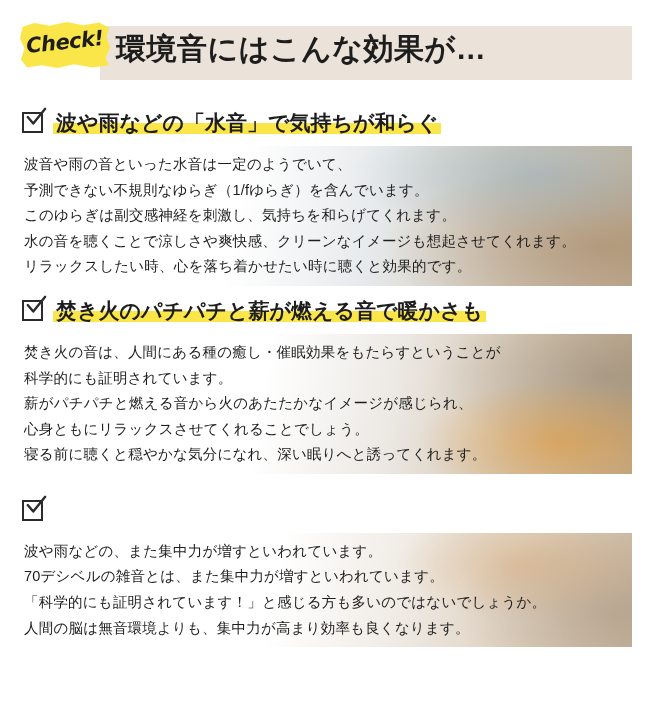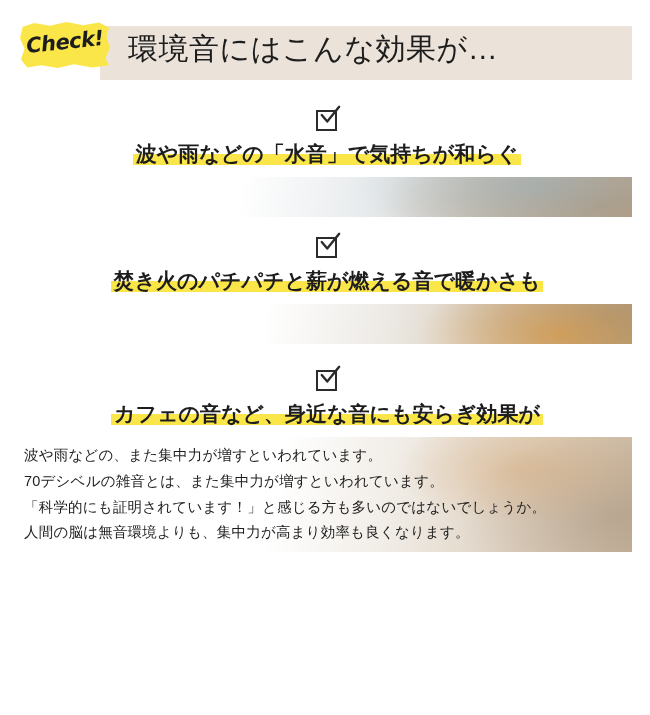--- a/index.html
+++ b/index.html
@@ -51,43 +51,42 @@
     font-size: 21px;
     font-weight: bold;
     font-style: italic;
     color: #1d1d1d;
     letter-spacing: -0.5px;
     transform: rotate(-6deg);
     font-family: "DejaVu Sans", sans-serif;
   }
   .header-title {
     position: absolute;
-    left: 128px;
+    left: 116px;
     top: 29px;
     z-index: 4;
     font-size: 30px;
-    font-weight: normal;
+    font-weight: bold;
     letter-spacing: 0.5px;
     color: #1d1d1d;
     white-space: nowrap;
   }
 
   
   .section {
     position: relative;
     margin: 0 18px;
   }
   .sec-head {
     display: flex;
     align-items: center;
     gap: 9px;
     position: relative;
     z-index: 3;
     padding-left: 4px;
-    flex-direction: column;
   }
   .check-icon {
     flex: 0 0 auto;
     width: 22px;
     height: 22px;
     position: relative;
     display: inline-block;
   }
   .check-icon .box {
     position: absolute;
@@ -161,21 +160,21 @@
       linear-gradient(100deg, #ffffff 0%, #ffffff 40%, rgba(232,228,222,0.8) 60%, rgba(205,188,165,0.85) 80%, rgba(182,158,124,0.9) 100%);
   }
   .bg-cafe {
     background:
       radial-gradient(ellipse 180px 80px at 82% 28%, rgba(214,170,120,0.5) 0%, rgba(214,170,120,0) 70%),
       radial-gradient(ellipse 220px 120px at 97% 70%, rgba(160,140,120,0.45) 0%, rgba(160,140,120,0) 72%),
       linear-gradient(100deg, #ffffff 0%, #ffffff 42%, rgba(236,230,222,0.8) 62%, rgba(216,200,180,0.85) 82%, rgba(196,176,150,0.9) 100%);
   }
 
   .s1 { margin-top: 18px; }
-  .s2 { margin-top: 20px; }
+  .s2 { margin-top: 12px; }
   .s3 { margin-top: 26px; }
 </style>
 </head>
 <body>
 
 <div class="header">
   <div class="header-band"></div>
   <div class="check-badge"></div>
   <div class="check-text">Check!</div>
   <div class="header-title">環境音にはこんな効果が…</div>
@@ -186,47 +185,60 @@
     <span class="check-icon">
       <span class="box"></span>
       <svg class="tick" viewBox="0 0 24 24" fill="none" aria-hidden="true">
         <path d="M3 11 L9 18 L22 2" stroke="#2b2b2b" stroke-width="2.6" stroke-linecap="round" stroke-linejoin="round"></path>
       </svg>
     </span>
     <span class="sec-title"><span class="hl"></span>波や雨などの「水音」で気持ちが和らぐ</span>
   </div>
   <div class="body-block">
     <div class="body-bg bg-water"></div>
+    <div class="body-lines">
+      <p>波音や雨の音といった水音は一定のようでいて、</p>
+      <p>予測できない不規則なゆらぎ（1/fゆらぎ）を含んでいます。</p>
+      <p>このゆらぎは副交感神経を刺激し、気持ちを和らげてくれます。</p>
+      <p>水の音を聴くことで涼しさや爽快感、クリーンなイメージも想起させてくれます。</p>
+      <p>リラックスしたい時、心を落ち着かせたい時に聴くと効果的です。</p>
+    </div>
   </div>
 </div>
 
 <div class="section s2">
   <div class="sec-head">
     <span class="check-icon">
       <span class="box"></span>
       <svg class="tick" viewBox="0 0 24 24" fill="none" aria-hidden="true">
         <path d="M3 11 L9 18 L22 2" stroke="#2b2b2b" stroke-width="2.6" stroke-linecap="round" stroke-linejoin="round"></path>
       </svg>
     </span>
     <span class="sec-title"><span class="hl"></span>焚き火のパチパチと薪が燃える音で暖かさも</span>
   </div>
   <div class="body-block">
     <div class="body-bg bg-fire"></div>
+    <div class="body-lines">
+      <p>焚き火の音は、人間にある種の癒し・催眠効果をもたらすということが</p>
+      <p>科学的にも証明されています。</p>
+      <p>薪がパチパチと燃える音から火のあたたかなイメージが感じられ、</p>
+      <p>心身ともにリラックスさせてくれることでしょう。</p>
+      <p>寝る前に聴くと穏やかな気分になれ、深い眠りへと誘ってくれます。</p>
+    </div>
   </div>
 </div>
 
 <div class="section s3">
   <div class="sec-head">
     <span class="check-icon">
       <span class="box"></span>
       <svg class="tick" viewBox="0 0 24 24" fill="none" aria-hidden="true">
         <path d="M3 11 L9 18 L22 2" stroke="#2b2b2b" stroke-width="2.6" stroke-linecap="round" stroke-linejoin="round"></path>
       </svg>
     </span>
-    <span class="sec-title"><span class="hl"></span>カフェの音など、身近な音にも安らぎ効果が</span>
   </div>
   <div class="body-block">
     <div class="body-bg bg-cafe"></div>
     <div class="body-lines">
       <p>波や雨などの、また集中力が増すといわれています。</p>
       <p>70デシベルの雑音とは、また集中力が増すといわれています。</p>
       <p>「科学的にも証明されています！」と感じる方も多いのではないでしょうか。</p>
       <p>人間の脳は無音環境よりも、集中力が高まり効率も良くなります。</p>
     </div>
   </div>

